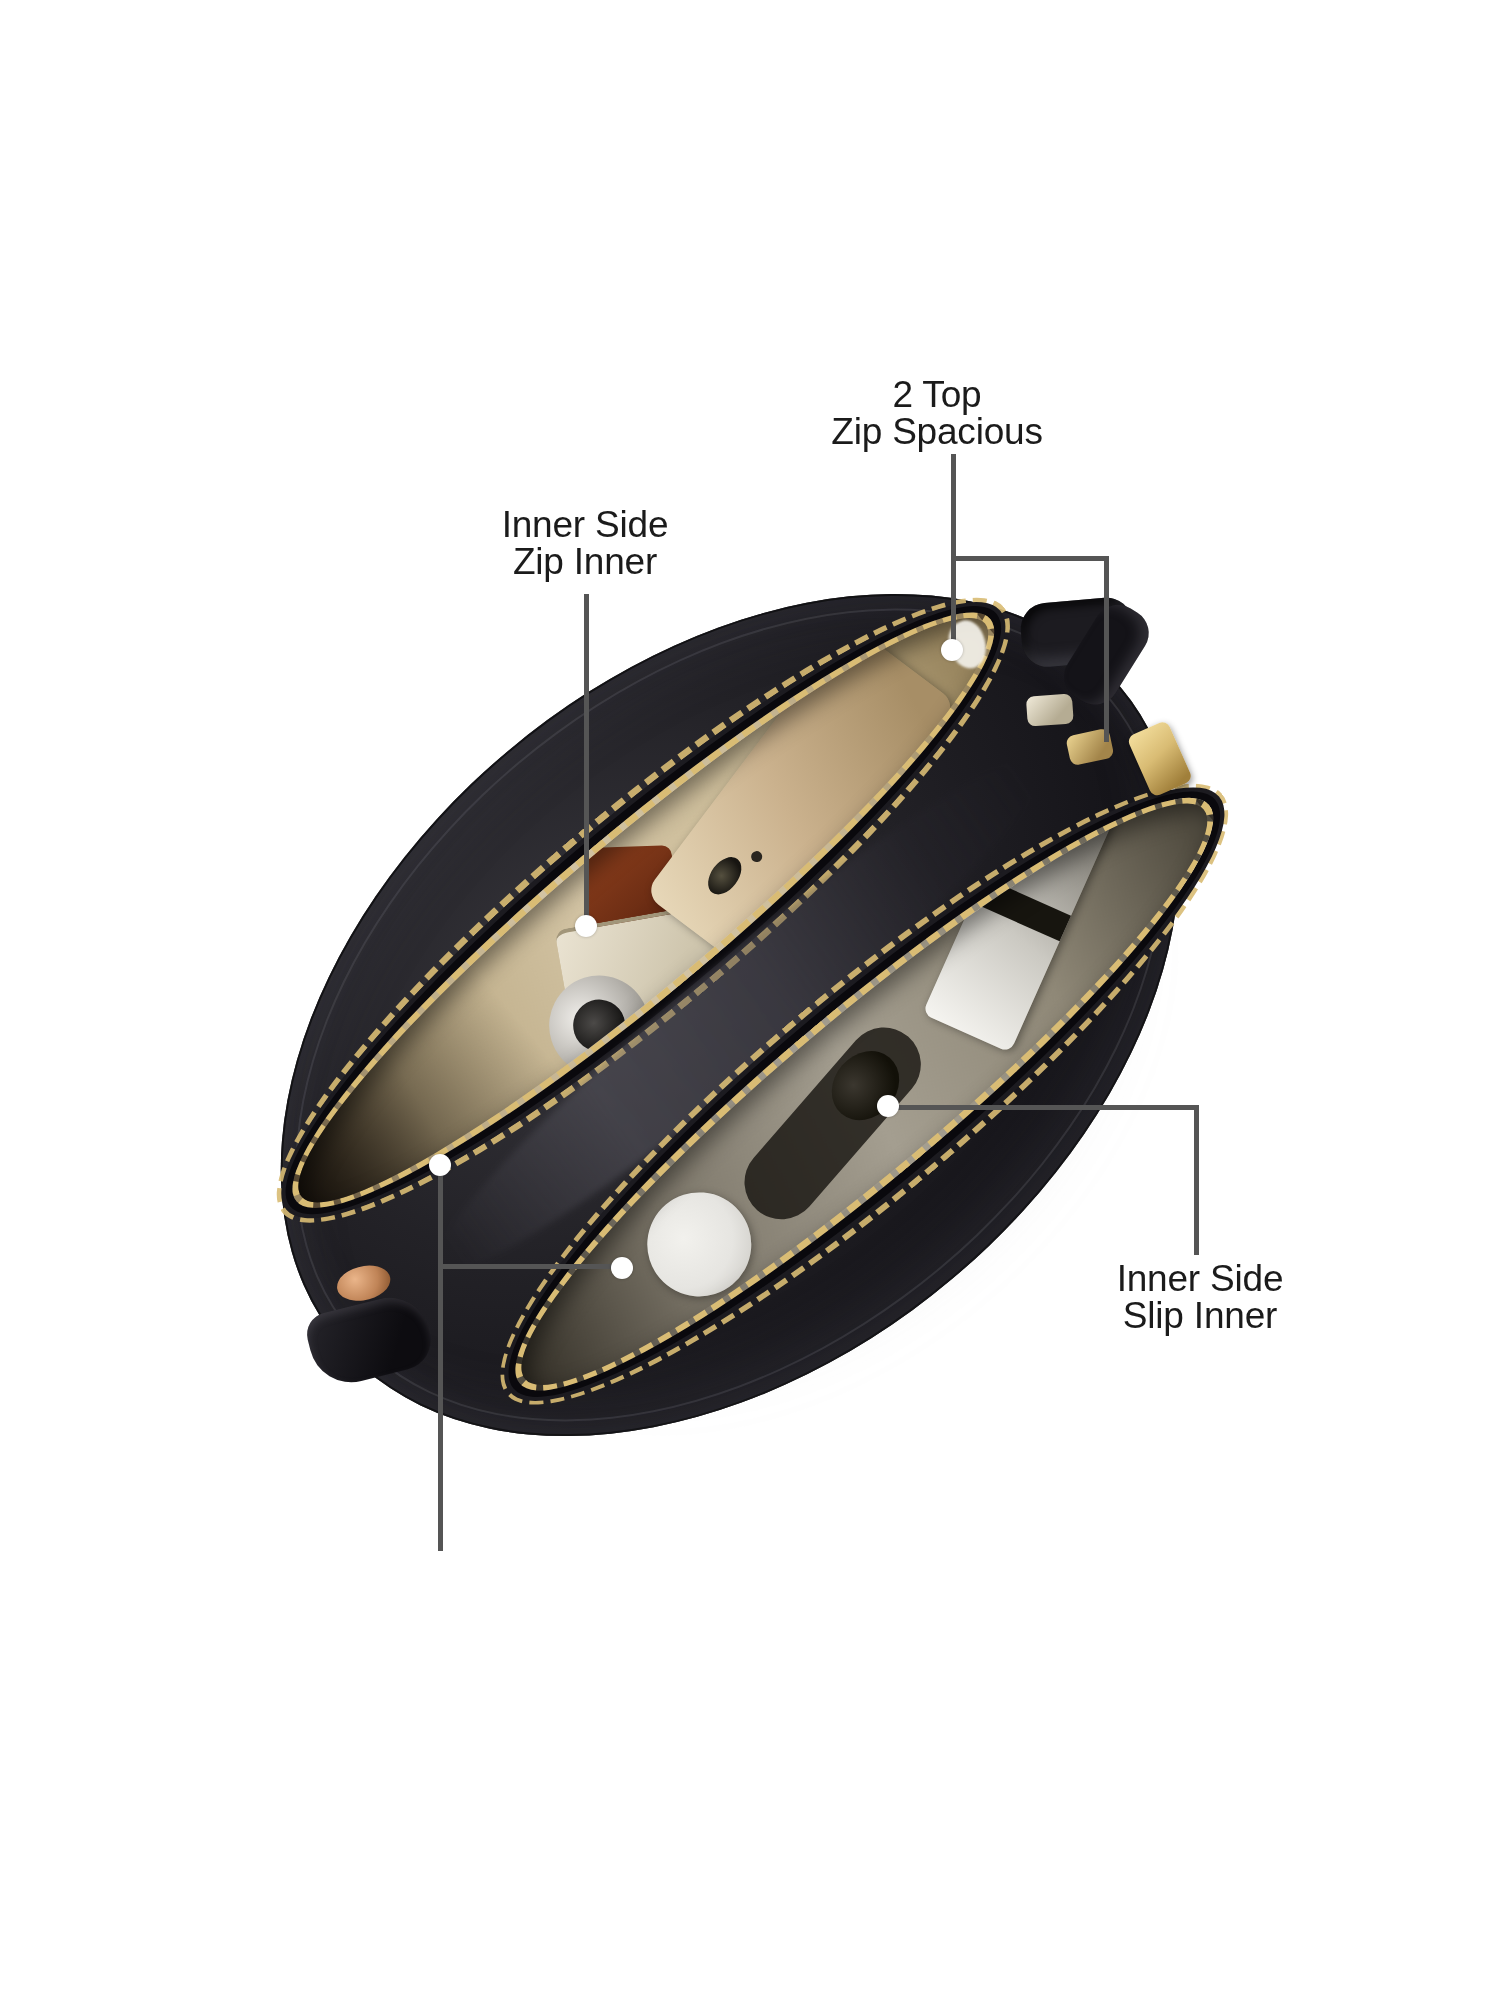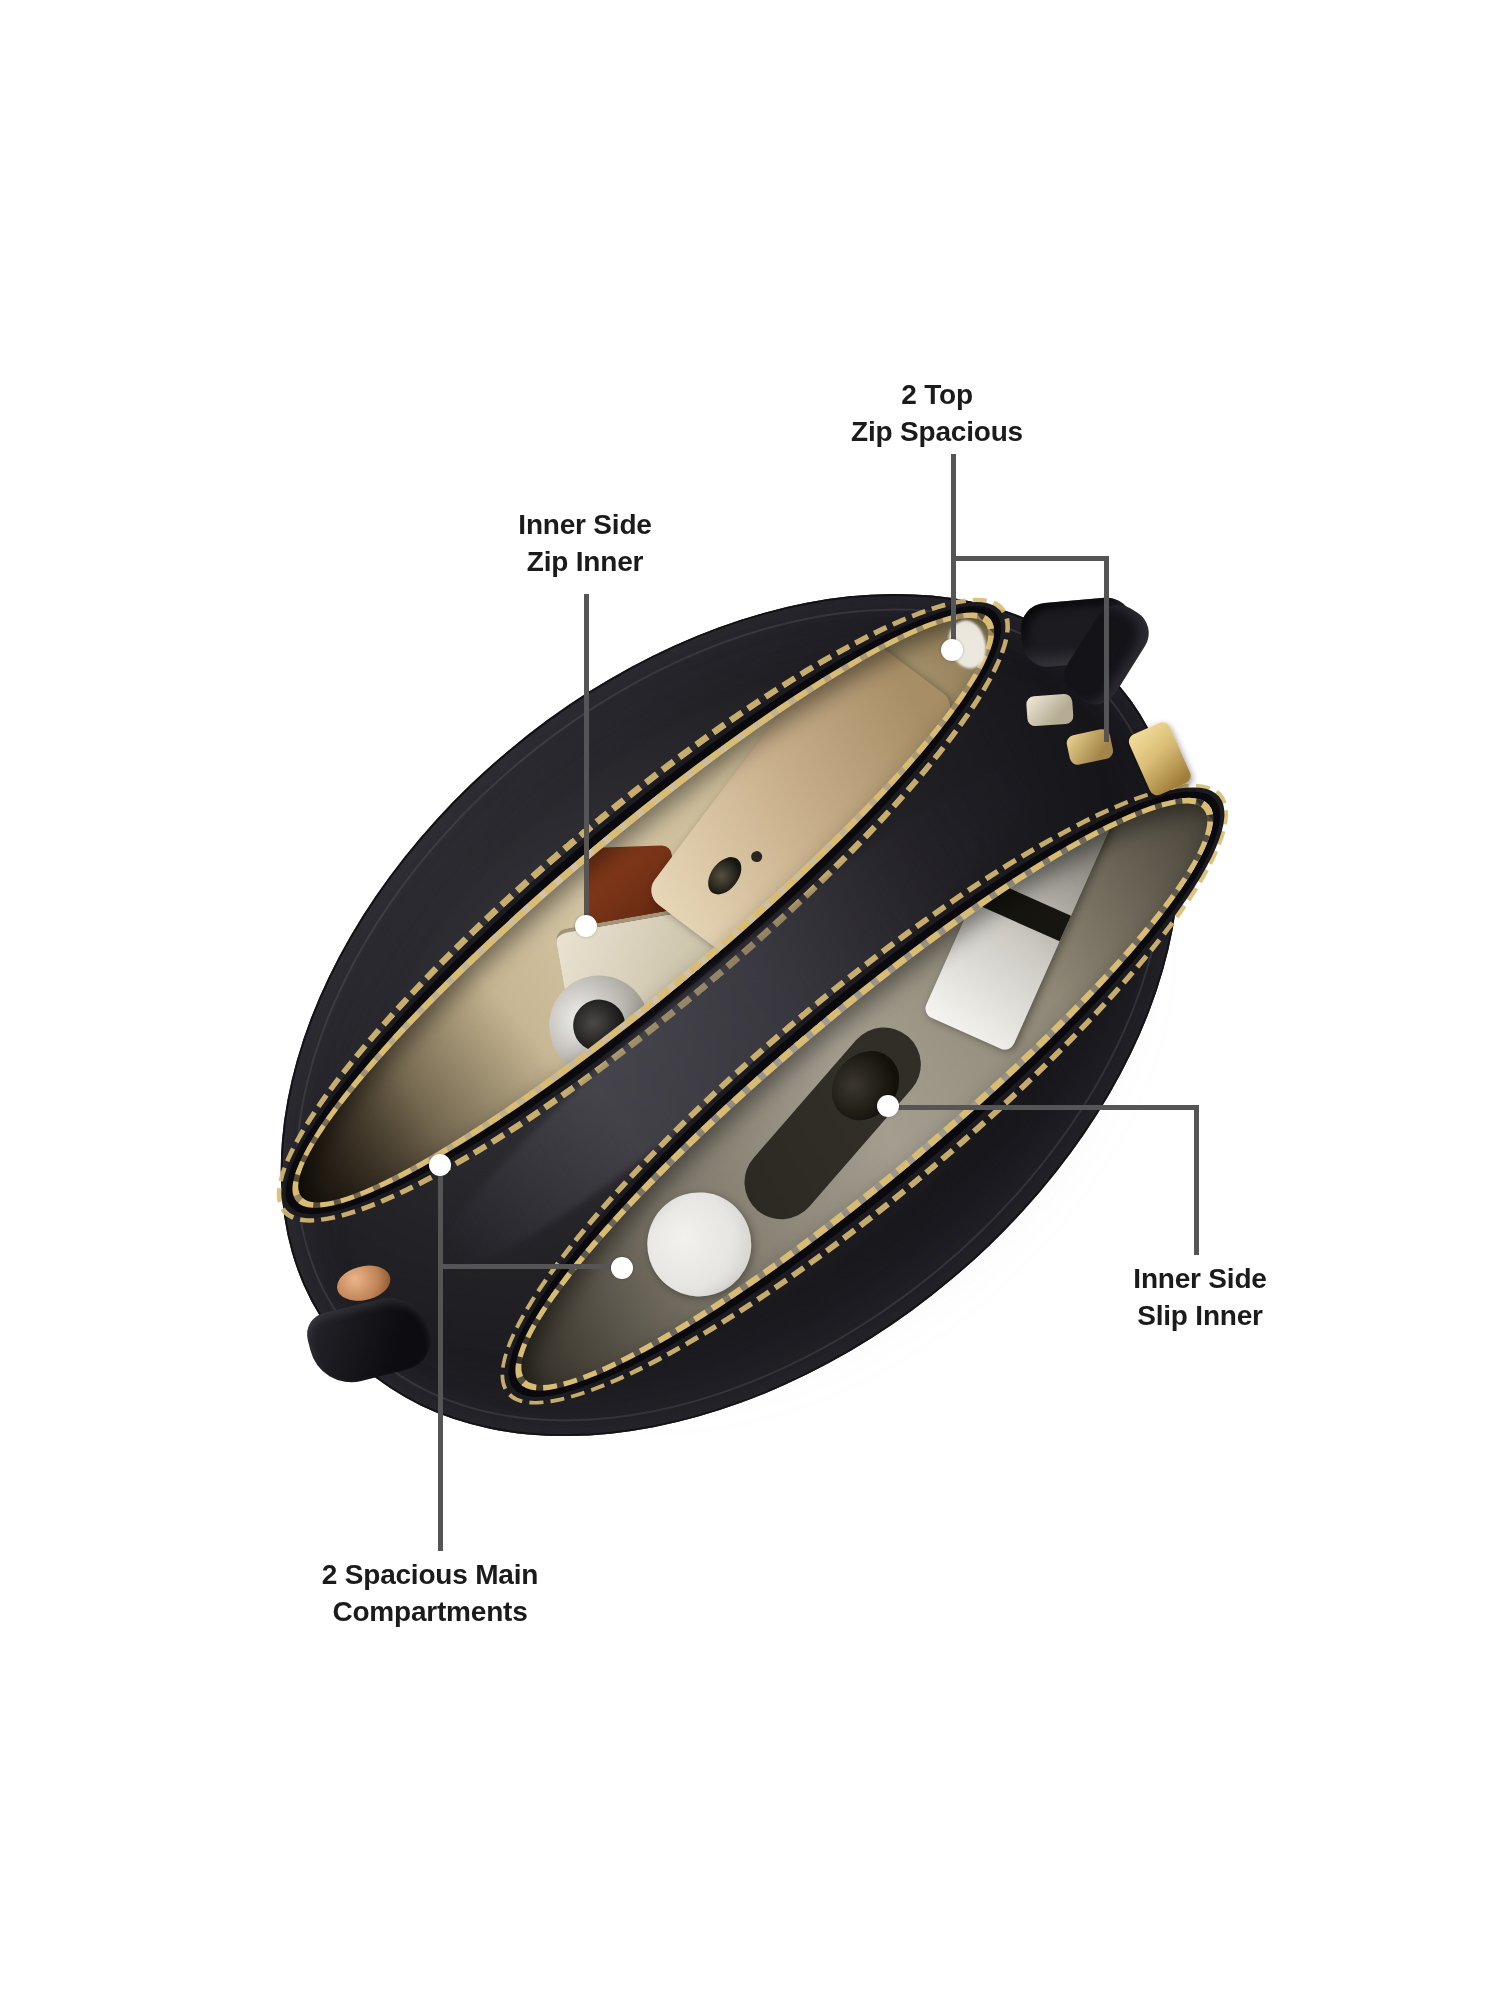--- a/index.html
+++ b/index.html
@@ -126,21 +126,21 @@
 
   .dot { position:absolute; width:22px; height:22px; border-radius:50%;
     background: var(--callout-dot,#fff); box-shadow: 0 0 3px rgba(0,0,0,.25); }
   .dA { left:941px; top:639px; }
   .dB { left:575px; top:915px; }
   .dC { left:429px; top:1154px; }
   .dD { left:611px; top:1257px; }
   .dE { left:877px; top:1095px; }
 
   .callout-label { position:absolute; width:340px; text-align:center;
-    color: var(--label-text,#1b1b1b); font-size:28px; font-weight:700;
+    color: var(--label-text,#1b1b1b); font-size:37px; font-weight:400;
     line-height:37px; letter-spacing:-0.2px; }
   .cl1 { left:767px;  top:376px; }
   .cl2 { left:415px;  top:506px; }
   .cl3 { left:1030px; top:1260px; }
   .cl4 { left:260px;  top:1556px; }
 </style>
 </head>
 <body>
 
 <div class="stage">
@@ -210,18 +210,14 @@
     <span>Zip Spacious</span>
   </div>
   <div class="callout-label cl2">
     <span>Inner Side</span><br>
     <span>Zip Inner</span>
   </div>
   <div class="callout-label cl3">
     <span>Inner Side</span><br>
     <span>Slip Inner</span>
   </div>
-  <div class="callout-label cl4">
-    <span>2 Spacious Main</span><br>
-    <span>Compartments</span>
-  </div>
 
 </div>
 
 </body></html>

